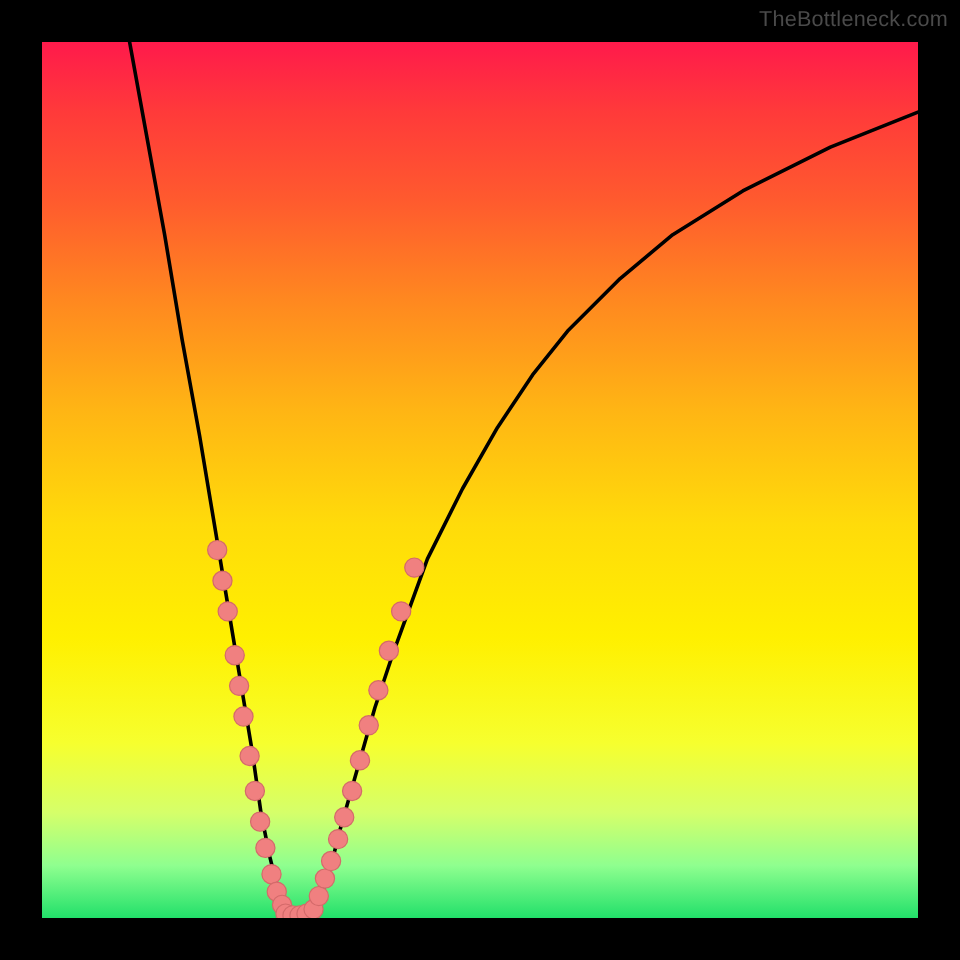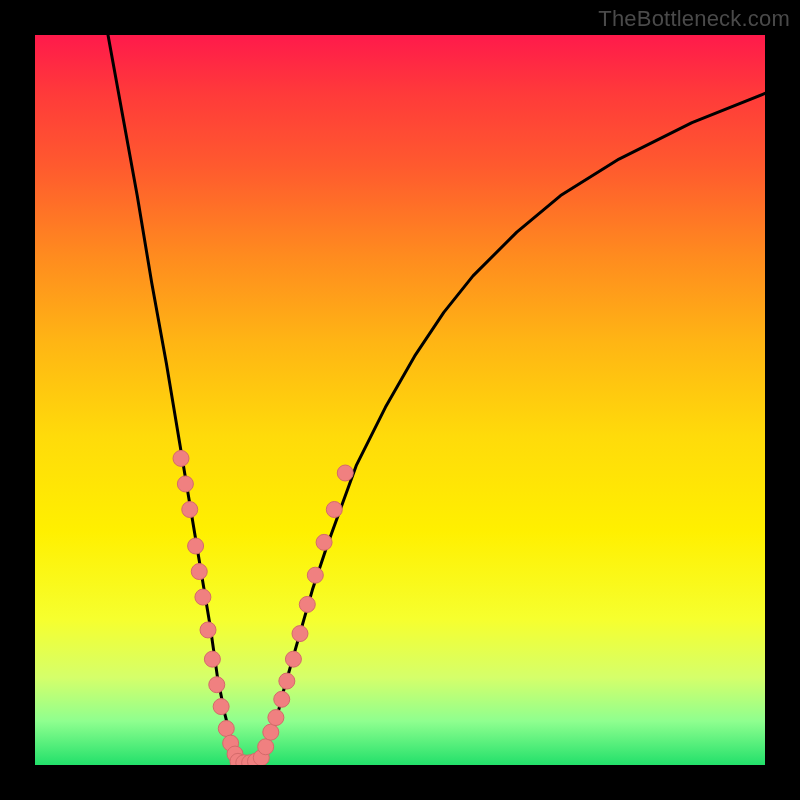--- a/index.html
+++ b/index.html
@@ -34,21 +34,21 @@
       #f6ff2e 80%,
       #d5ff6a 88%,
       #8fff8f 94%,
       #22e06a 100%);
   }
   .watermark {
     position: absolute;
     top: 6px;
     right: 10px;
     color: #4a4a4a;
-    font-size: 22px;
+    font-size: 18px;
     letter-spacing: 0.2px;
     font-weight: 500;
     user-select: none;
   }
   svg.overlay {
     position: absolute;
     left: 0;
     top: 0;
     width: 730px;
     height: 730px;

